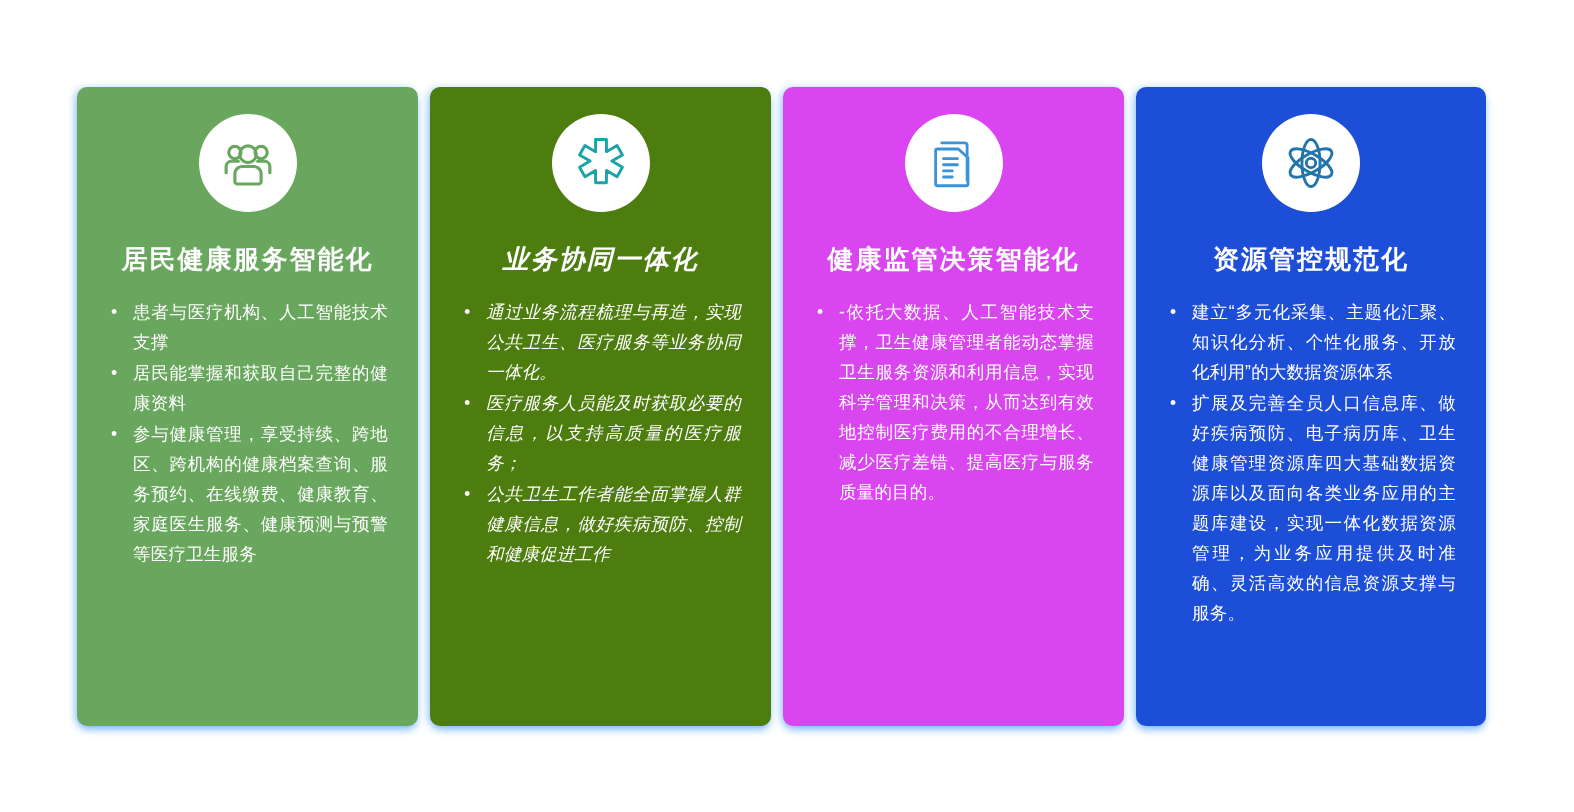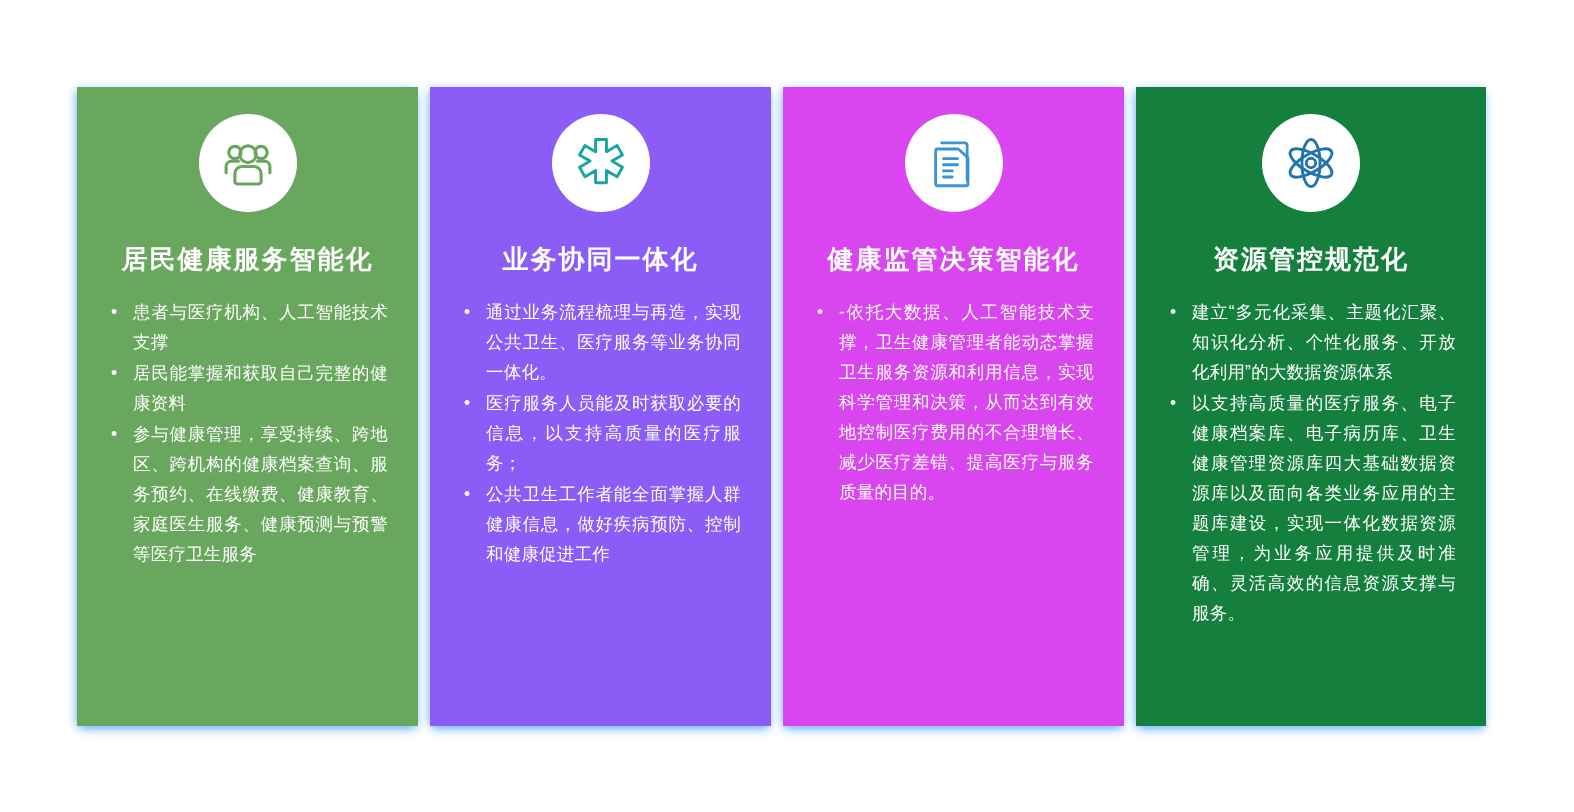--- a/index.html
+++ b/index.html
@@ -30,20 +30,21 @@
   }
   .card {
     position: relative;
     flex: 0 0 341px;
     height: 639px;
     box-sizing: border-box;
     padding: 0;
     overflow: hidden;
     box-shadow: -3px 0 9px -2px rgba(120, 185, 255, 0.75),
                  0 5px 9px -2px rgba(95, 170, 255, 0.85);
+    border-radius: 10px;
   }
   .card:last-child {
     flex: 0 0 350px;
   }
   .icon-wrap {
     width: 100%;
     display: flex;
     justify-content: center;
     padding-top: 27px;
   }
@@ -110,21 +111,21 @@
             </svg>
           </div>
         </div>
         <div class="card-title">居民健康服务智能化</div>
         <ul class="bullets">
           <li><span class="dot">•</span><span>患者与医疗机构、人工智能技术支撑</span></li>
           <li><span class="dot">•</span><span>居民能掌握和获取自己完整的健康资料</span></li>
           <li><span class="dot">•</span><span>参与健康管理，享受持续、跨地区、跨机构的健康档案查询、服务预约、在线缴费、健康教育、家庭医生服务、健康预测与预警等医疗卫生服务</span></li>
         </ul>
       </div>
-      <div class="card" style="background: #8b5cf6;">
+      <div class="card" style="background: #4d7c0f; font-style: italic;">
         <div class="icon-wrap">
           <div class="icon-circle">
             <svg width="58" height="58" viewBox="0 0 64 64" fill="none" stroke="#1ba3a7" stroke-width="3.2" stroke-linejoin="round" stroke-linecap="round">
               <path d="M26 6 h12 v13.5 l11.7 -6.8 l6 10.4 l-11.7 6.8 l11.7 6.8 l-6 10.4 l-11.7 -6.8 v13.5 h-12 v-13.5 l-11.7 6.8 l-6 -10.4 l11.7 -6.8 l-11.7 -6.8 l6 -10.4 l11.7 6.8 z"></path>
             </svg>
           </div>
         </div>
         <div class="card-title">业务协同一体化</div>
         <ul class="bullets">
           <li><span class="dot">•</span><span>通过业务流程梳理与再造，实现公共卫生、医疗服务等业务协同一体化。</span></li>
@@ -143,31 +144,31 @@
               <path d="M18 41 h10"></path>
               <path d="M18 48 h10"></path>
             </svg>
           </div>
         </div>
         <div class="card-title">健康监管决策智能化</div>
         <ul class="bullets">
           <li><span class="dot">•</span><span>-依托大数据、人工智能技术支撑，卫生健康管理者能动态掌握卫生服务资源和利用信息，实现科学管理和决策，从而达到有效地控制医疗费用的不合理增长、减少医疗差错、提高医疗与服务质量的目的。</span></li>
         </ul>
       </div>
-      <div class="card" style="background: #15803d;">
+      <div class="card" style="background: #1d4ed8;">
         <div class="icon-wrap">
           <div class="icon-circle">
             <svg width="58" height="58" viewBox="0 0 64 64" fill="none" stroke="#2274ad" stroke-width="3.2">
               <ellipse cx="32" cy="32" rx="10" ry="26"></ellipse>
               <ellipse cx="32" cy="32" rx="10" ry="26" transform="rotate(60 32 32)"></ellipse>
               <ellipse cx="32" cy="32" rx="10" ry="26" transform="rotate(120 32 32)"></ellipse>
               <circle cx="32" cy="32" r="5.2"></circle>
             </svg>
           </div>
         </div>
         <div class="card-title">资源管控规范化</div>
         <ul class="bullets">
           <li><span class="dot">•</span><span>建立“多元化采集、主题化汇聚、知识化分析、个性化服务、开放化利用”的大数据资源体系</span></li>
-          <li><span class="dot">•</span><span>以支持高质量的医疗服务、电子健康档案库、电子病历库、卫生健康管理资源库四大基础数据资源库以及面向各类业务应用的主题库建设，实现一体化数据资源管理，为业务应用提供及时准确、灵活高效的信息资源支撑与服务。</span></li>
+          <li><span class="dot">•</span><span>扩展及完善全员人口信息库、做好疾病预防、电子病历库、卫生健康管理资源库四大基础数据资源库以及面向各类业务应用的主题库建设，实现一体化数据资源管理，为业务应用提供及时准确、灵活高效的信息资源支撑与服务。</span></li>
         </ul>
       </div>
     </div>
 </div>
 
 </body></html>

